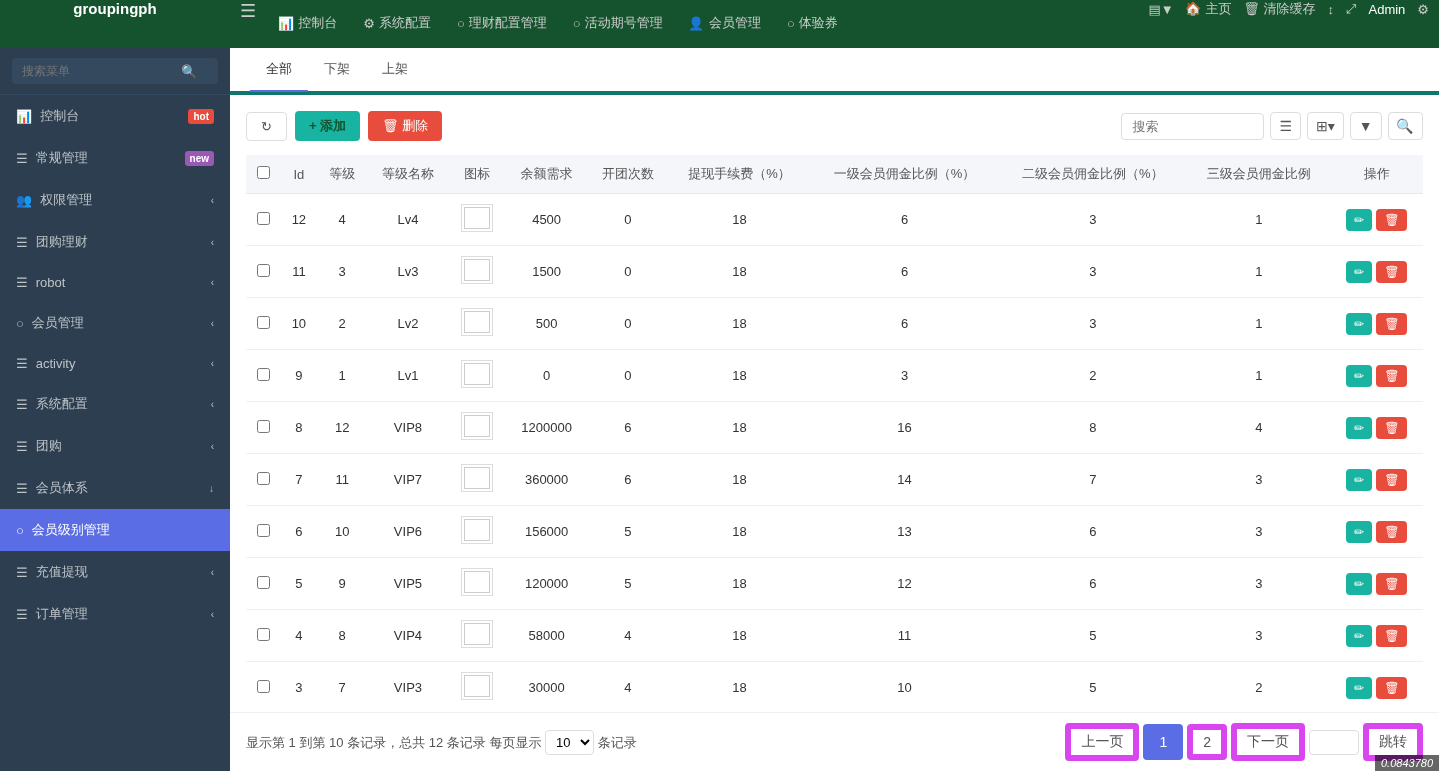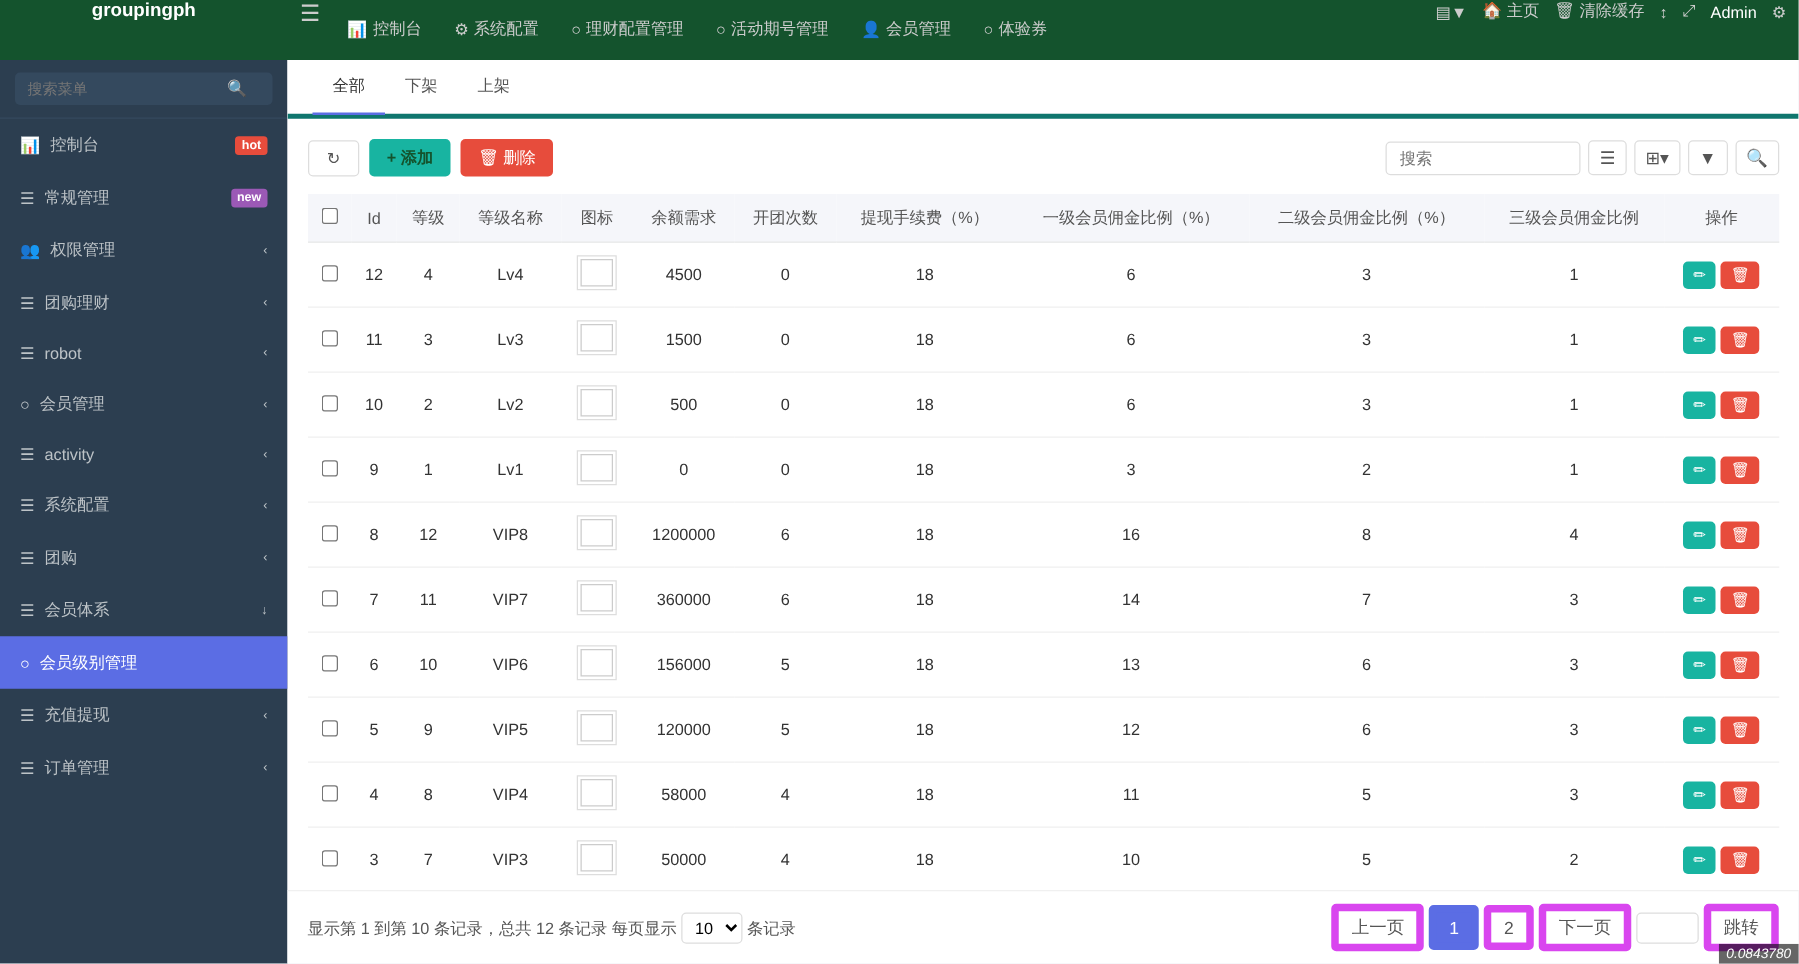--- a/index.html
+++ b/index.html
@@ -169,21 +169,21 @@
       display: flex;
       align-items: center;
       gap: 6px;
     }
     .search-box input {
       border: 1px solid #ddd;
       border-radius: 4px;
       padding: 5px 10px;
       font-size: 13px;
       outline: none;
-      width: 156px;
+      width: 143px;
     }
     .icon-btn {
       padding: 5px 8px;
       border: 1px solid #ddd;
       background: #fff;
       border-radius: 4px;
       cursor: pointer;
       color: #555;
       font-size: 14px;
     }
@@ -623,21 +623,21 @@
           <button class="del-btn">🗑</button>
         </div>
       </td>
     </tr>
             <tr>
       <td><input type="checkbox" style=""></td>
       <td>3</td>
       <td>7</td>
       <td>VIP3</td>
       <td><div class="img-placeholder"></div></td>
-      <td>50000</td>
+      <td>30000</td>
       <td>4</td>
       <td>18</td>
       <td>10</td>
       <td>5</td>
       <td>2</td>
       <td>
         <div class="action-btns">
           <button class="edit-btn">✏</button>
           <button class="del-btn">🗑</button>
         </div>

